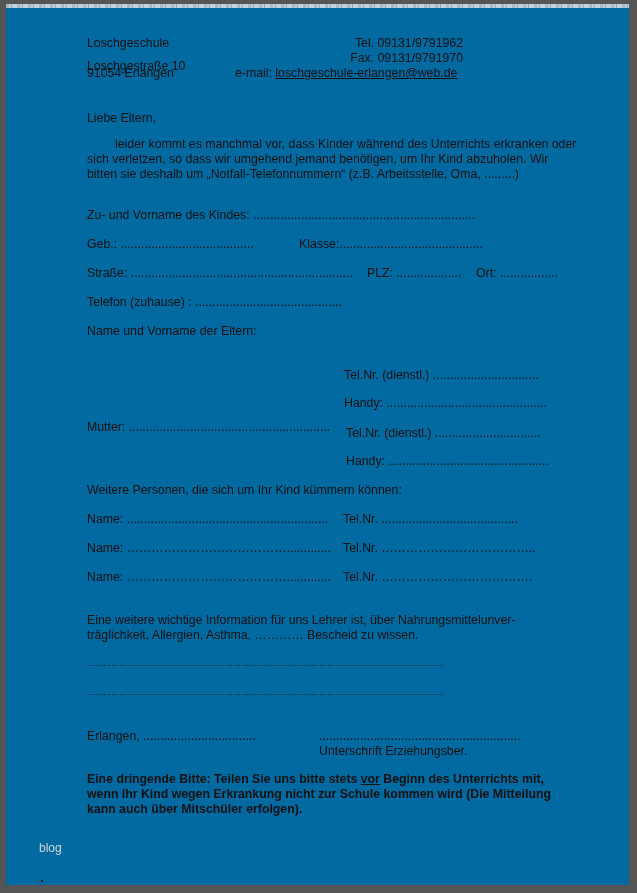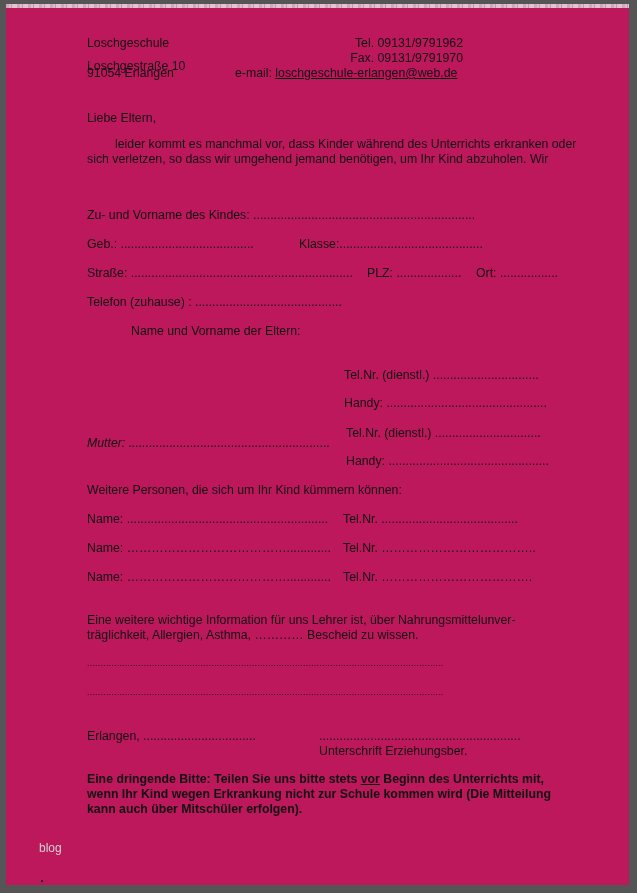--- a/index.html
+++ b/index.html
@@ -8,21 +8,21 @@
     background: #555555;
     position: relative;
     overflow: hidden;
     font-family: "Liberation Sans", sans-serif;
     color: #111;
   }
   .page {
     position: absolute;
     left: 6px; top: 4px;
     width: 623px; height: 881px;
-    background: #be185d;
+    background: #0369a1;
   }
   .scanline {
     position: absolute; left: 0; top: 0; width: 100%; height: 4px;
     background: repeating-linear-gradient(90deg, #cfcfcf 0 3px, #e8e8e8 3px 5px, #bdbdbd 5px 6px, #eee 6px 11px);
     opacity: 0.8;
   }
   .t { position: absolute; font-size: 12.3px; line-height: 14px; white-space: nowrap; }
   .b { font-weight: bold; }
   .u { text-decoration: underline; }
   .right { text-align: center; }
@@ -40,34 +40,35 @@
   <div class="t" style="left:81px;top:62px;text-align:right;">91054 Erlangen</div>
   <div class="t right" style="right:166px;top:32px;">Tel. 09131/9791962</div>
   <div class="t right" style="right:166px;top:47px;">Fax. 09131/9791970</div>
   <div class="t" style="left:229px;top:62px;text-align:right;">
     <span>e-mail: </span><span class="u">loschgeschule-erlangen@web.de</span>
   </div>
 
   <div class="t" style="left:81px;top:107px;">Liebe Eltern,</div>
   <div class="t" style="left:81px;top:133px;margin-left:28px;">leider kommt es manchmal vor, dass Kinder während des Unterrichts erkranken oder</div>
   <div class="t" style="left:81px;top:148px;">sich verletzen, so dass wir umgehend jemand benötigen, um Ihr Kind abzuholen. Wir</div>
+  <div class="t" style="left:81px;top:163px;">bitten sie deshalb um „Notfall-Telefonnummern“ (z.B. Arbeitsstelle, Oma, .........)</div>
 
   <div class="t" style="left:81px;top:204px;">Zu- und Vorname des Kindes: .................................................................</div>
   <div class="t" style="left:81px;top:233px;">Geb.: .......................................</div>
   <div class="t" style="left:293px;top:233px;">Klasse:..........................................</div>
   <div class="t" style="left:81px;top:262px;">Straße: .................................................................</div>
   <div class="t" style="left:361px;top:262px;">PLZ: ...................</div>
   <div class="t" style="left:470px;top:262px;">Ort: .................</div>
   <div class="t" style="left:81px;top:291px;">Telefon (zuhause) : ...........................................</div>
-  <div class="t" style="left:81px;top:320px;margin-left:44px;">Name und Vorname der Eltern:</div>
+  <div class="t" style="left:81px;top:320px;">Name und Vorname der Eltern:</div>
 
   <div class="t" style="left:338px;top:364px;">Tel.Nr. (dienstl.) ...............................</div>
   <div class="t" style="left:338px;top:392px;">Handy: ...............................................</div>
 
-  <div class="t" style="left:81px;top:432px;font-style:italic;">Mutter: ...........................................................</div>
+  <div class="t" style="left:81px;top:416px;">Mutter: ...........................................................</div>
   <div class="t" style="left:340px;top:422px;">Tel.Nr. (dienstl.) ...............................</div>
   <div class="t" style="left:340px;top:450px;">Handy: ...............................................</div>
 
   <div class="t" style="left:81px;top:479px;">Weitere Personen, die sich um Ihr Kind kümmern können:</div>
 
   <div class="t" style="left:81px;top:508px;">Name: ...........................................................</div>
   <div class="t" style="left:337px;top:508px;">Tel.Nr. ........................................</div>
   <div class="t" style="left:81px;top:537px;">Name: ………………………………….............</div>
   <div class="t" style="left:337px;top:537px;">Tel.Nr. ………………………………..</div>
   <div class="t" style="left:81px;top:566px;">Name: ………………………………….............</div>

